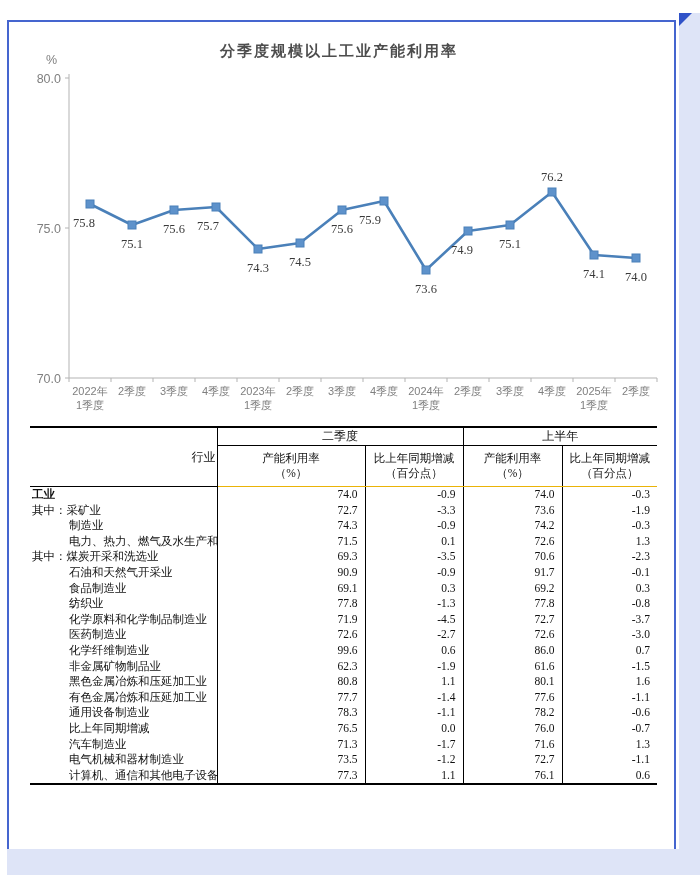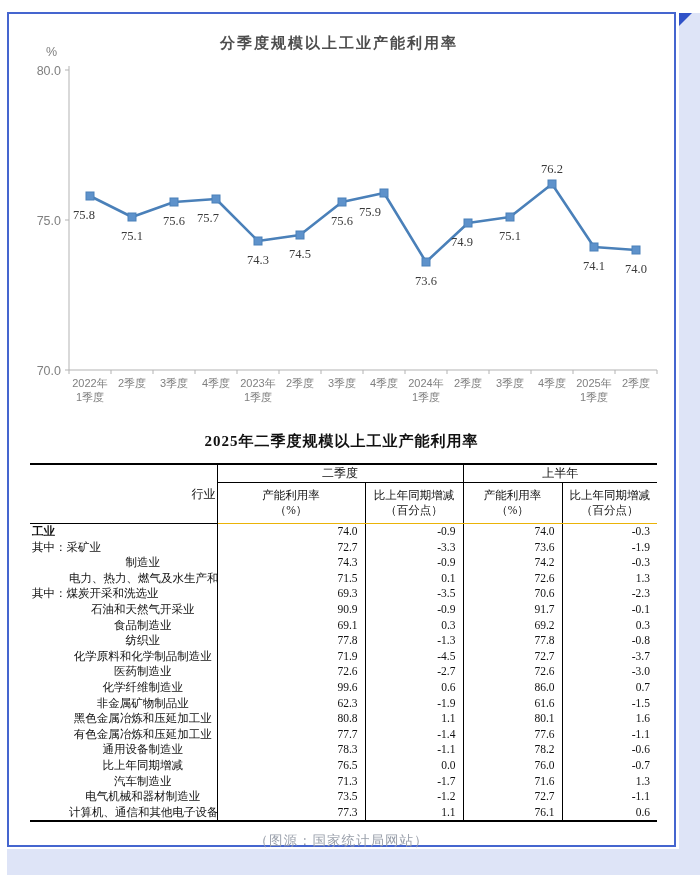--- a/index.html
+++ b/index.html
@@ -1,21 +1,21 @@
 <!DOCTYPE html>
 <html><head>
 <meta charset="utf-8">
 <style>
   html,body{margin:0;padding:0;}
   body{
     width:700px;height:875px;position:relative;background:#ffffff;
     font-family:"Liberation Sans", sans-serif;overflow:hidden;
   }
   .page-frame{
-    position:absolute;left:7px;top:12px;width:665px;height:831px;
+    position:absolute;left:7px;top:20px;width:665px;height:831px;
     background:#ffffff;border:2px solid #4565cf;box-sizing:content-box;
   }
   .strip-right{position:absolute;left:679px;top:13px;width:21px;height:862px;background:#dee4f7;}
   .strip-bottom{position:absolute;left:7px;top:849px;width:672px;height:26px;background:#dee4f7;}
   .corner-triangle{
     position:absolute;left:679px;top:13px;width:13px;height:13px;background:#3052c8;
     -webkit-clip-path:polygon(0 0,100% 0,0 100%);clip-path:polygon(0 0,100% 0,0 100%);
   }
   
   .chart-wrap{width:665px;height:402px;margin-top:2px;}
@@ -34,21 +34,21 @@
     font-family:"Liberation Serif", serif;font-size:11.5px;color:#111;
     border-top:2px solid #000;border-bottom:2px solid #000;
   }
   table.stats th{font-weight:normal;}
   th.industry-hd{border-bottom:1px solid #000;text-align:right;font-size:12px;}
   th.grp{border-left:1px solid #000;border-bottom:1px solid #000000;text-align:center;font-size:12px;height:17px;padding:0;}
   th.sub{border-left:1px solid #000;border-bottom:1px solid #eab308;text-align:center;
          white-space:pre-line;font-size:11.5px;line-height:1.3;height:32px;padding:4px 0;margin-left:28px;}
   td{padding:0;height:15.6px;line-height:15.6px;overflow:hidden;white-space:nowrap;}
   td.ind{text-align:left;padding-left:2px;font-family:Liberation Serif, serif;}
-  td.ind.pad{padding-left:39px;text-align:center;}
+  td.ind.pad{padding-left:39px;}
   td.ind.b{font-weight:bold;}
   td.num{border-left:1px solid #000;text-align:right;padding-right:7px;}
   .src-note{
     margin-top:10px;text-align:center;font-size:13.5px;color:#9aa0ab;letter-spacing:1px;
   }
 </style>
 </head>
 <body>
 
 <div class="page-frame">
@@ -123,21 +123,20 @@
         <text x="501" y="224.00000000000017" text-anchor="middle" class="c-dlab">75.1</text>
         <rect x="539" y="163.99999999999991" width="8" height="8" fill="#5e92cb" stroke="#4a80b9" stroke-width="1"></rect>
         <text x="543" y="156.99999999999991" text-anchor="middle" class="c-dlab">76.2</text>
         <rect x="581" y="227.00000000000017" width="8" height="8" fill="#5e92cb" stroke="#4a80b9" stroke-width="1"></rect>
         <text x="585" y="254.00000000000017" text-anchor="middle" class="c-dlab">74.1</text>
         <rect x="623" y="230" width="8" height="8" fill="#5e92cb" stroke="#4a80b9" stroke-width="1"></rect>
         <text x="627" y="257" text-anchor="middle" class="c-dlab">74.0</text>
       </svg>
   </div>
 
-  <div class="tbl-title">2025年二季度规模以上工业产能利用率</div>
 
   <table class="stats">
     <colgroup>
       <col style="width:187px">
         <col style="width:148px">
         <col style="width:98px">
       <col style="width:99px">
         <col style="width:95px">
     </colgroup>
     <thead>
@@ -287,18 +286,17 @@
         <tr>
           <td class="ind pad">计算机、通信和其他电子设备制造业</td>
           <td class="num">77.3</td>
           <td class="num">1.1</td>
           <td class="num">76.1</td>
           <td class="num">0.6</td>
         </tr>
       </tbody>
   </table>
 
-  <div class="src-note">（图源：国家统计局网站）</div>
 </div>
 
 <div class="strip-right"></div>
 <div class="strip-bottom"></div>
 <div class="corner-triangle"></div>
 
 </body></html>

